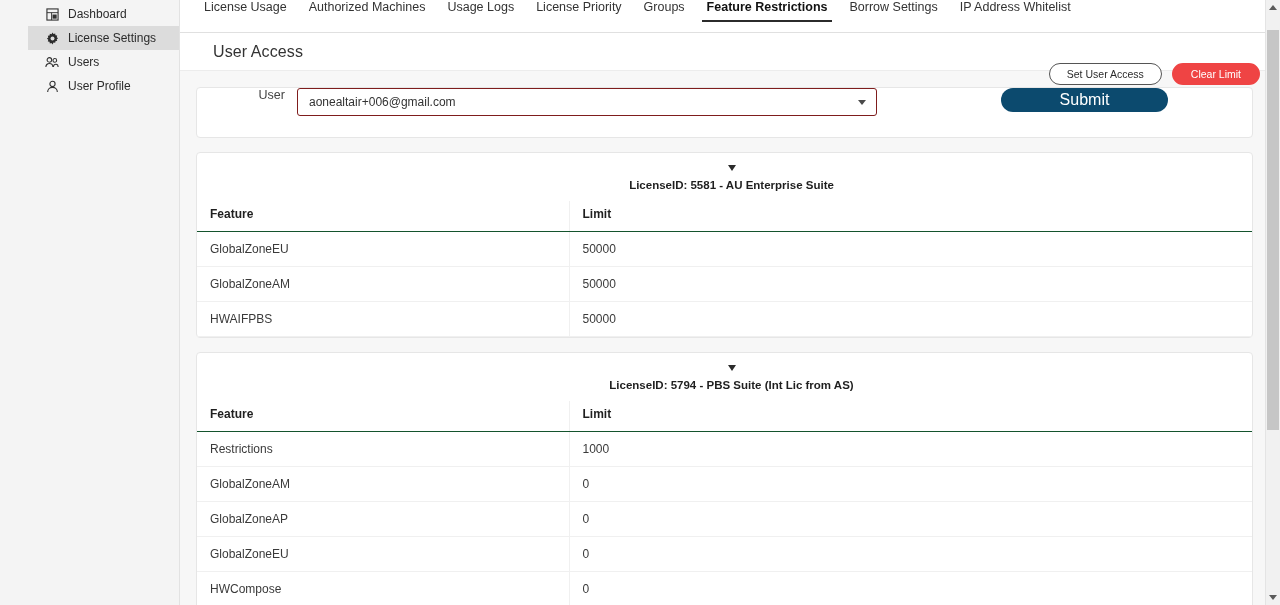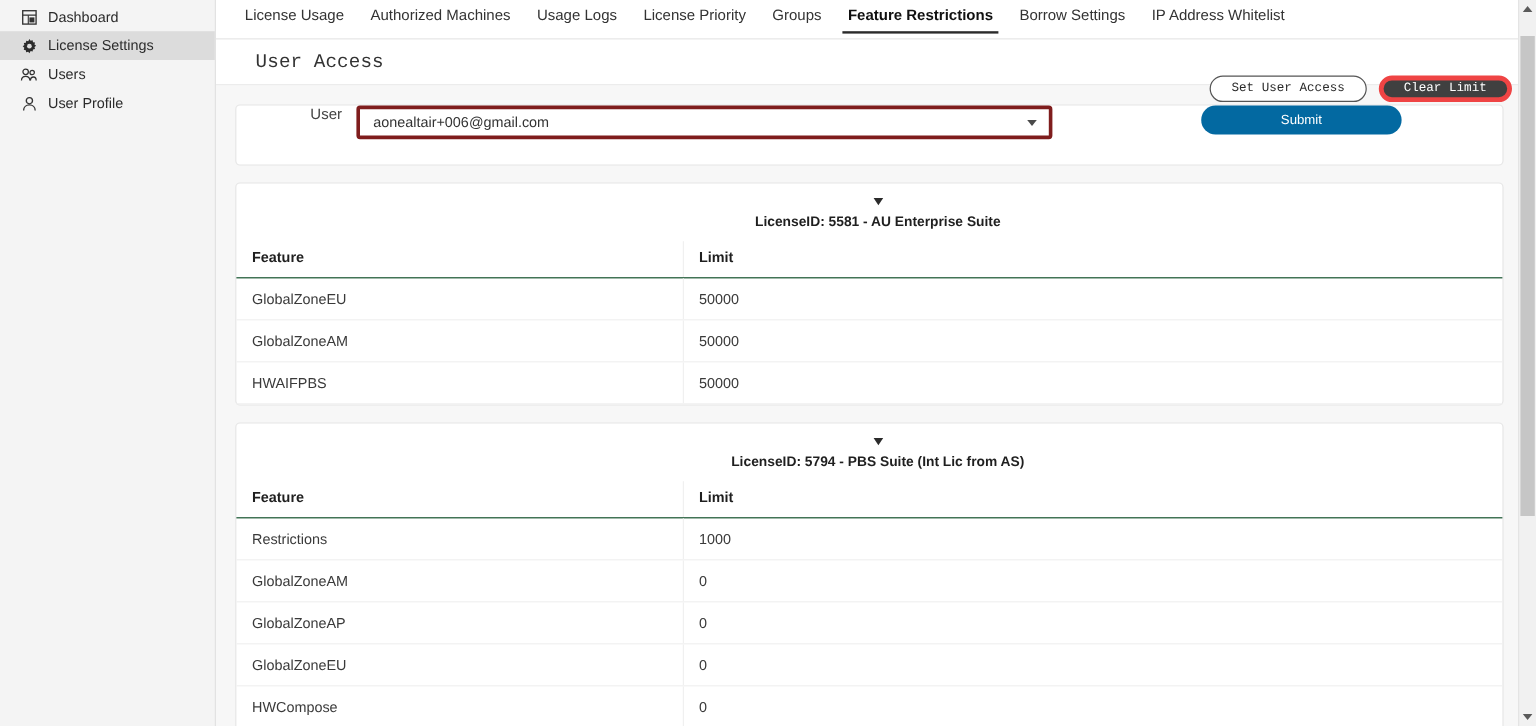--- a/index.html
+++ b/index.html
@@ -28,20 +28,21 @@
   .side-item {
     display: flex;
     align-items: center;
     gap: 9px;
     height: 24px;
     padding: 0 10px 0 17px;
     font-size: 12px;
     color: #2b2b2b;
     cursor: pointer;
     white-space: nowrap;
+    margin-left: 28px;
   }
   .side-item.active { background: #dcdcdc; }
   .side-icon {
     width: 14px; height: 14px;
     display: inline-flex;
     align-items: center;
     justify-content: center;
     flex: 0 0 14px;
   }
   .side-icon svg { display: block; }
@@ -52,21 +53,21 @@
     height: 605px;
     background: #ffffff;
     position: relative;
     overflow: hidden;
   }
 
   .tabbar {
     height: 33px;
     border-bottom: 1px solid #e0e0e0;
     display: flex;
-    align-items: center;
+    align-items: flex-start;
     padding-left: 13px;
     background: #ffffff;
   }
   .tab {
     font-size: 12.5px;
     color: #333333;
     padding: 0 11px 7px 11px;
     cursor: pointer;
     white-space: nowrap;
     position: relative;
@@ -92,21 +93,20 @@
   }
 
   .page-head {
     height: 38px;
     background: #ffffff;
     border-bottom: 1px solid #ececec;
     display: flex;
     align-items: center;
     justify-content: space-between;
     padding: 0 20px 0 33px;
-    font-family: Liberation Mono, monospace;
   }
   .page-title {
     font-size: 16px;
     color: #333333;
     letter-spacing: .1px;
   }
   .head-actions { display: flex; align-items: center; gap: 10px; margin-top: 44px; }
   .btn {
     height: 22px;
     border-radius: 11px;
@@ -117,22 +117,22 @@
     cursor: pointer;
     padding: 0 17px;
     white-space: nowrap;
   }
   .btn-outline {
     background: #ffffff;
     border: 1px solid #555555;
     color: #2b2b2b;
   }
   .btn-primary {
-    background: #404040;
-    border: 4px solid #ef4444;
+    background: #ef4444;
+    border: 2px solid #ef4444;
     color: #ffffff;
   }
 
   .cards {
     padding: 16px 27px 0 16px;
   }
   .card {
     background: #ffffff;
     border: 1px solid #e6e6e6;
     border-radius: 4px;
@@ -149,21 +149,21 @@
   .user-label {
     width: 100px;
     text-align: right;
     font-size: 12.5px;
     color: #444444;
     padding-right: 12px;
   }
   .select {
     width: 580px;
     height: 28px;
-    border: 3px solid #7f1d1d;
+    border: 1px solid #7f1d1d;
     border-radius: 3px;
     background: #ffffff;
     display: flex;
     align-items: center;
     justify-content: space-between;
     padding: 0 10px 0 11px;
     font-size: 12px;
     color: #333333;
     cursor: pointer;
   }
@@ -171,23 +171,23 @@
     width: 0; height: 0;
     border-left: 4px solid transparent;
     border-right: 4px solid transparent;
     border-top: 5px solid #4a4a4a;
   }
   .submit-btn {
     width: 167px;
     height: 24px;
     margin-left: 124px;
     border-radius: 12px;
-    background: #0369a1;
+    background: #0c4a6e;
     color: #ffffff;
-    font-size: 11px;
+    font-size: 16px;
     display: inline-flex;
     align-items: center;
     justify-content: center;
     cursor: pointer;
   }
 
   
   .sec-head {
     display: flex;
     align-items: center;

